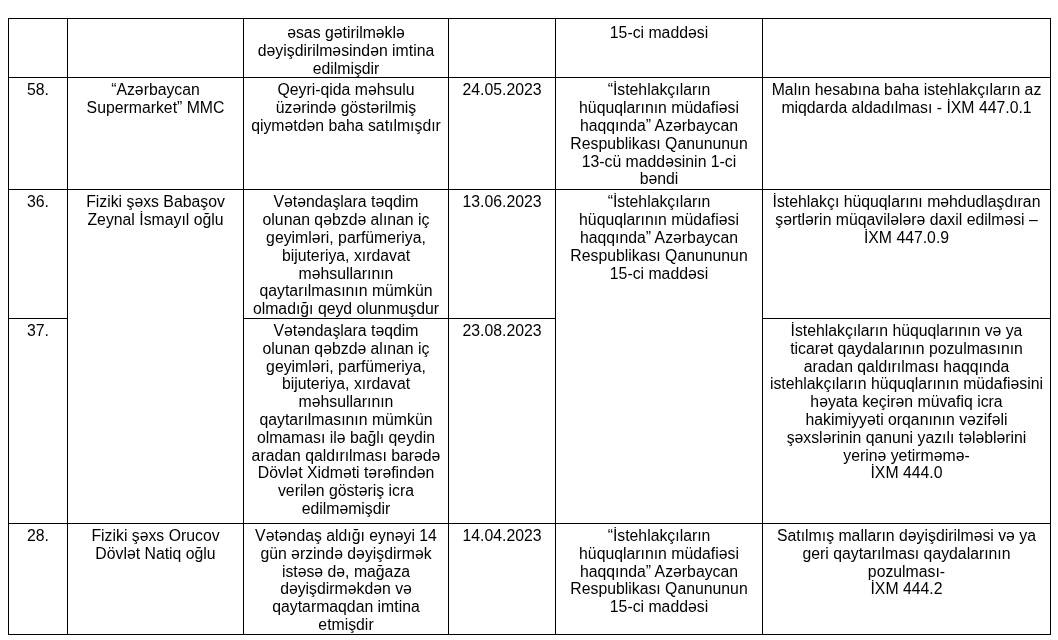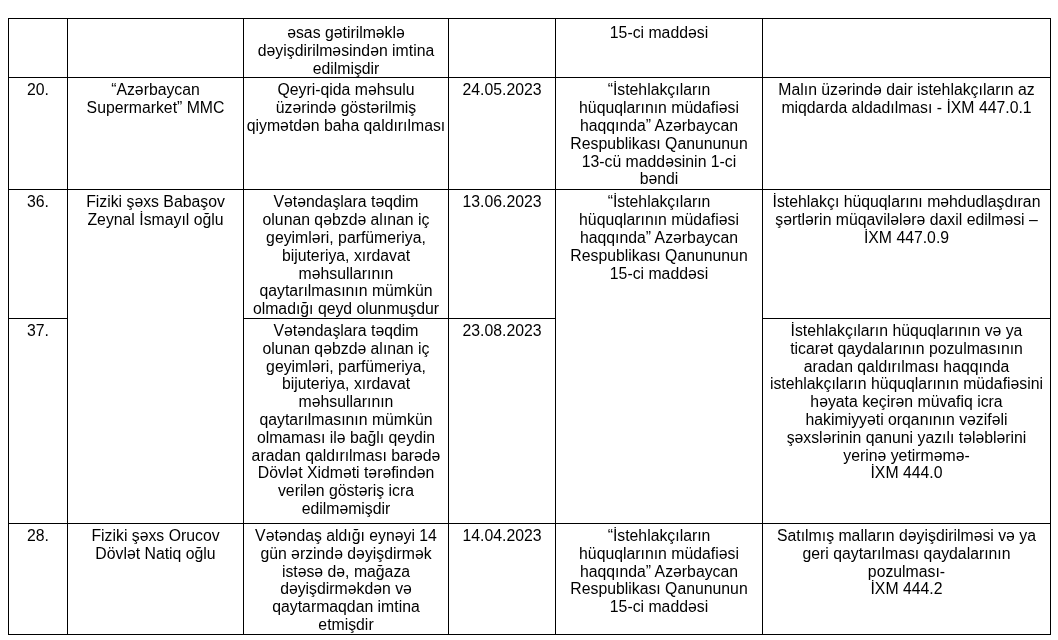--- a/index.html
+++ b/index.html
@@ -61,34 +61,34 @@
       <td class="num"></td>
       <td></td>
       <td>əsas gətirilməklə
 dəyişdirilməsindən imtina
 edilmişdir</td>
       <td></td>
       <td>15-ci maddəsi</td>
       <td></td>
     </tr>
     <tr style="height:112px">
-      <td class="num">20.</td>
+      <td class="num">58.</td>
       <td>“Azərbaycan
 Supermarket” MMC</td>
       <td>Qeyri-qida məhsulu
 üzərində göstərilmiş
-qiymətdən baha qaldırılması</td>
+qiymətdən baha satılmışdır</td>
       <td class="vmid">24.05.2023</td>
       <td>“İstehlakçıların
 hüquqlarının müdafiəsi
 haqqında” Azərbaycan
 Respublikası Qanununun
 13-cü maddəsinin 1-ci
 bəndi</td>
-      <td>Malın üzərində dair istehlakçıların az
+      <td>Malın hesabına baha istehlakçıların az
 miqdarda aldadılması - İXM 447.0.1</td>
     </tr>
     <tr style="height:128px">
       <td class="num">36.</td>
       <td class="vmid" rowspan="2">Fiziki şəxs Babaşov
 Zeynal İsmayıl oğlu</td>
       <td>Vətəndaşlara təqdim
 olunan qəbzdə alınan iç
 geyimləri, parfümeriya,
 bijuteriya, xırdavat

